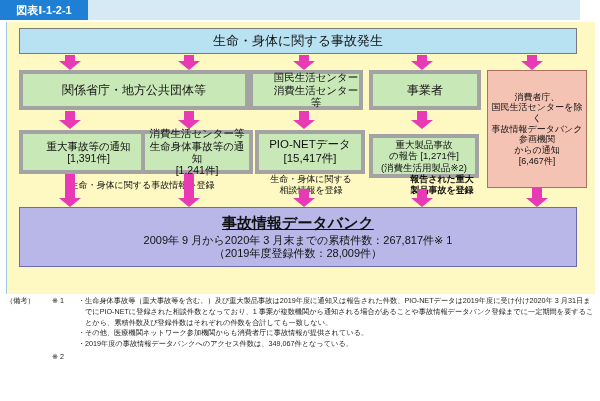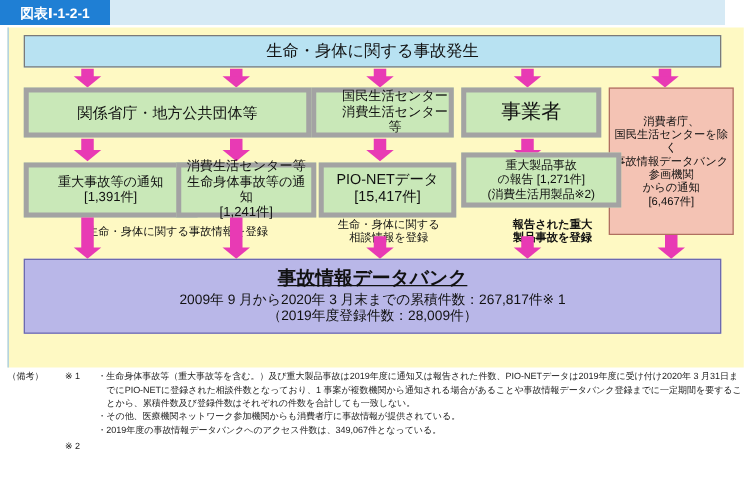--- a/index.html
+++ b/index.html
@@ -137,21 +137,21 @@
   <div class="arrow" style="left:514px;top:33px;height:15px;">
     <div class="shaft" style="height:7px;"></div>
       <div class="head" style="top:6px;"></div>
   </div>
 
   <div class="box green-box" style="left:12px;top:48px;width:230px;height:40px;font-size:12px;">関係省庁・地方公共団体等</div>
 
   <div class="box green-box" style="left:242px;top:48px;width:114px;height:40px;white-space:pre-line;font-size:10.5px;padding-left:20px;">国民生活センター
 消費生活センター等</div>
 
-  <div class="box green-box" style="left:362px;top:48px;width:112px;height:40px;font-size:16px;">事業者</div>
+  <div class="box green-box" style="left:362px;top:48px;width:112px;height:40px;font-size:12px;">事業者</div>
 
   <div class="box pink-box" style="left:480px;top:48px;width:100px;height:118px;white-space:pre-line;">消費者庁、
 国民生活センターを除く
 事故情報データバンク
 参画機関
 からの通知
 [6,467件]</div>
 
   <div class="arrow" style="left:52px;top:89px;height:18px;">
     <div class="shaft" style="height:10px;"></div>
@@ -173,21 +173,21 @@
   <div class="box green-box" style="left:12px;top:108px;width:139px;height:44px;white-space:pre-line;">重大事故等の通知
 [1,391件]</div>
 
   <div class="box green-box" style="left:134px;top:108px;width:112px;height:44px;white-space:pre-line;">消費生活センター等
 生命身体事故等の通知
 [1,241件]</div>
 
   <div class="box green-box" style="left:248px;top:108px;width:110px;height:44px;white-space:pre-line;font-size:11.5px;">PIO-NETデータ
 [15,417件]</div>
 
-  <div class="box green-box" style="left:362px;top:100px;width:128px;height:44px;white-space:pre-line;font-size:9.5px;">重大製品事故
+  <div class="box green-box" style="left:362px;top:112px;width:110px;height:44px;white-space:pre-line;font-size:9.5px;">重大製品事故
 の報告 [1,271件]
 (消費生活用製品※2)</div>
 
   <div class="caption" style="left:20px;top:158px;width:230px;">生命・身体に関する事故情報を登録</div>
 
   <div class="caption" style="left:248px;top:152px;width:112px;white-space:pre-line;">生命・身体に関する
 相談情報を登録</div>
 
   <div class="caption" style="left:378px;top:152px;width:114px;white-space:pre-line;font-weight:bold;">報告された重大
 製品事故を登録</div>

